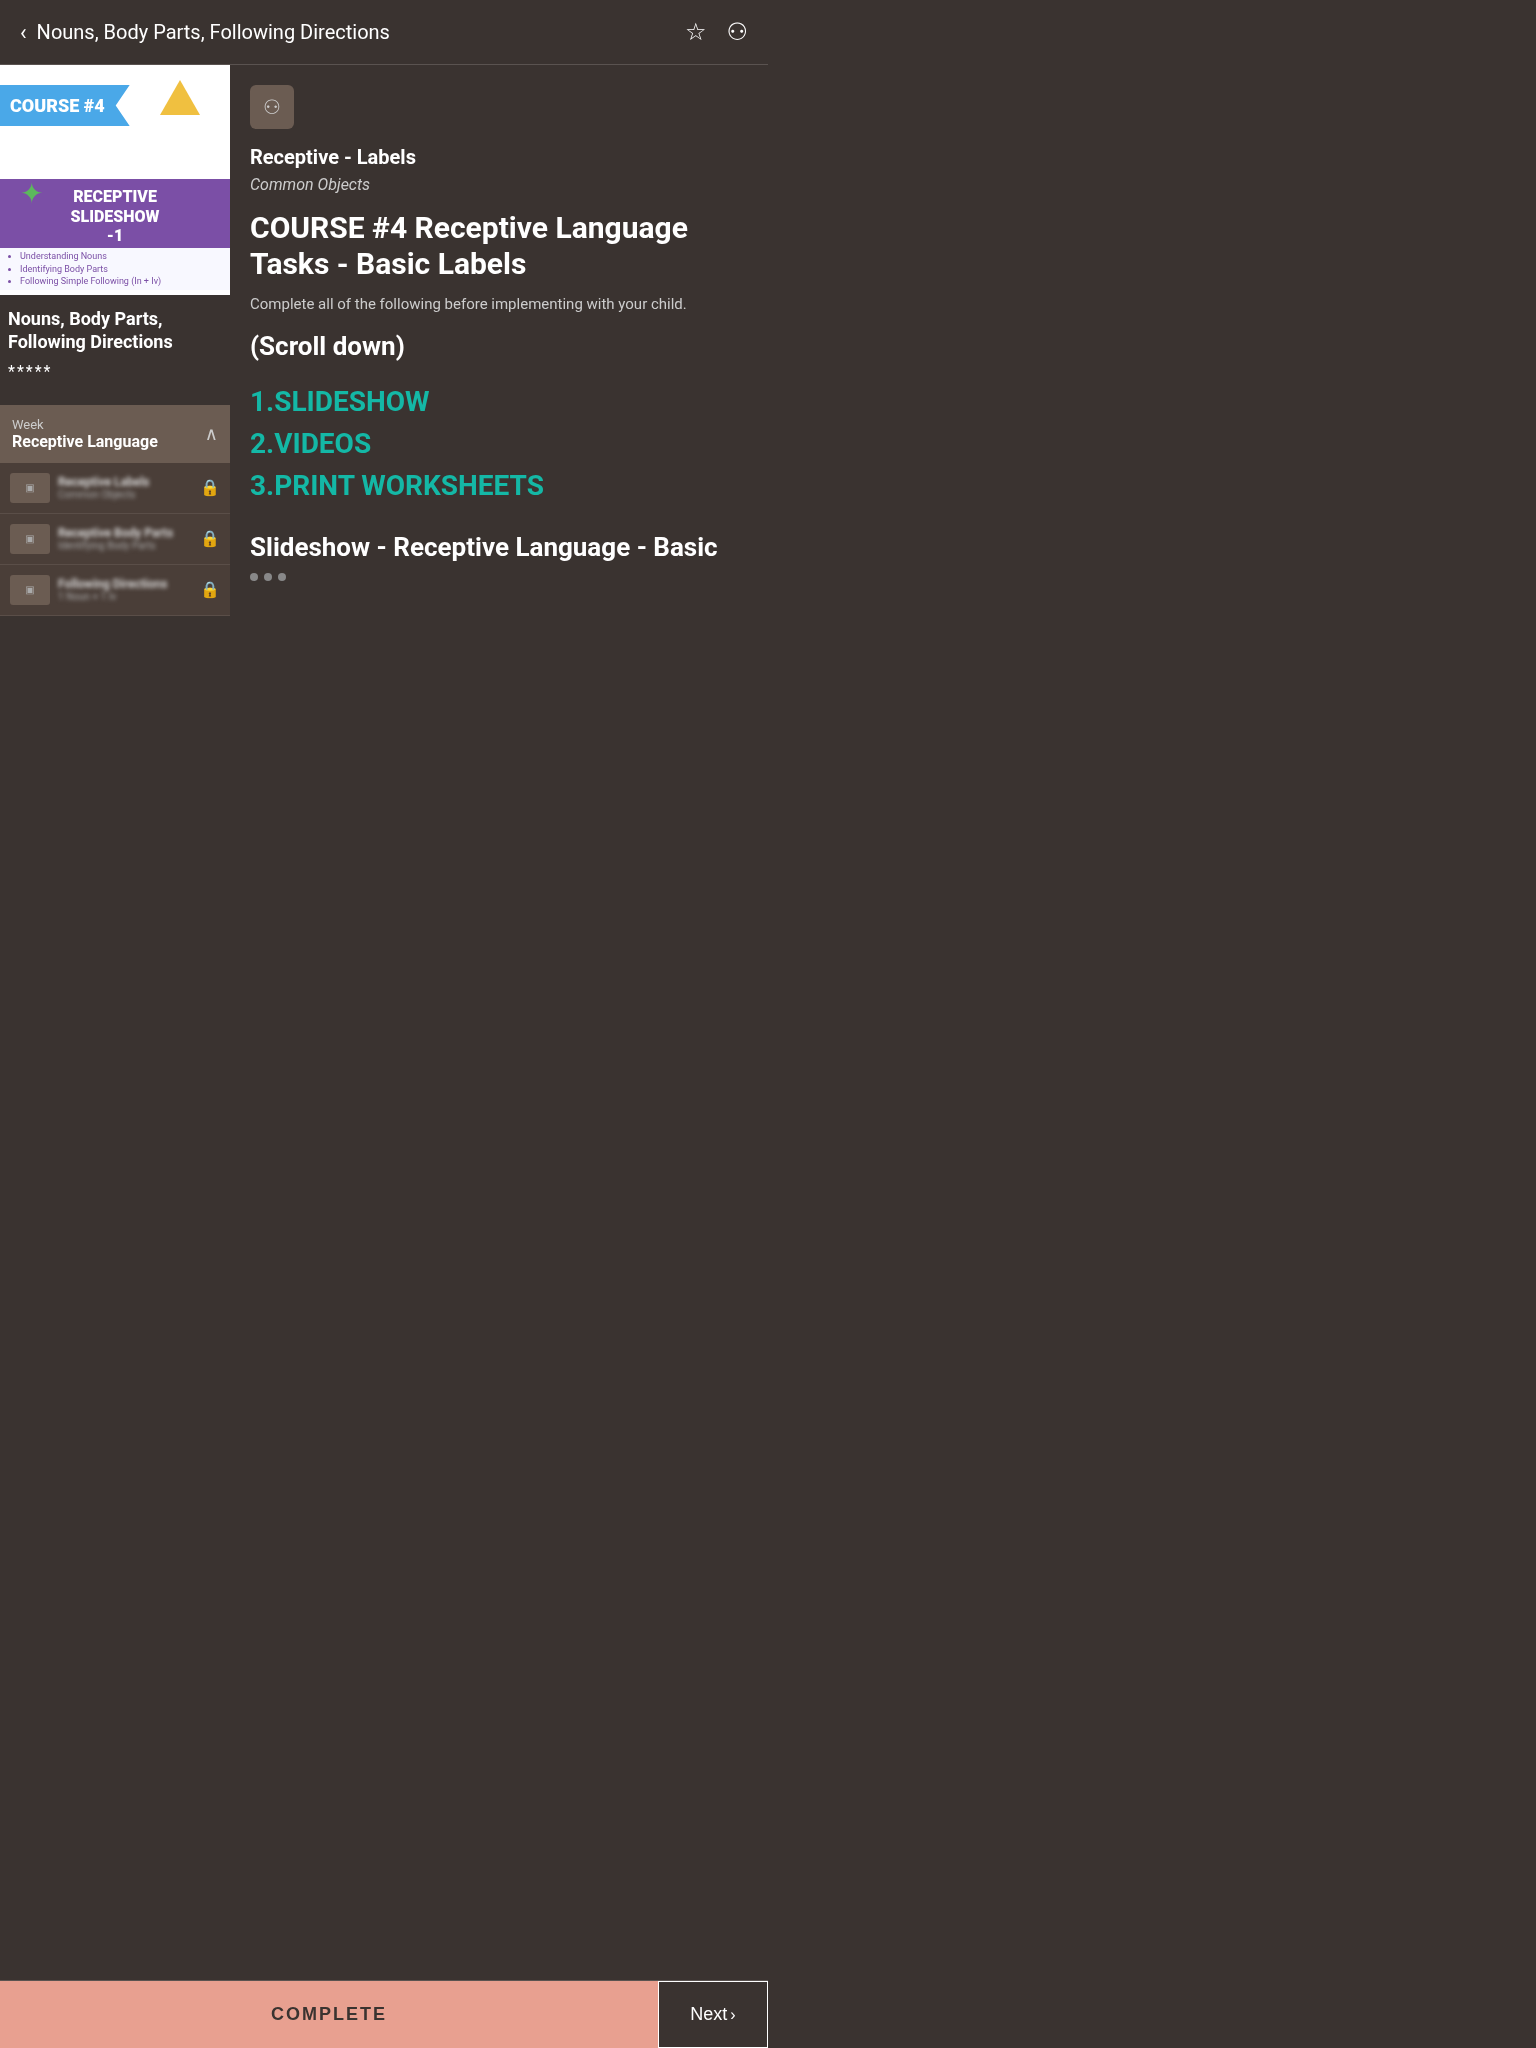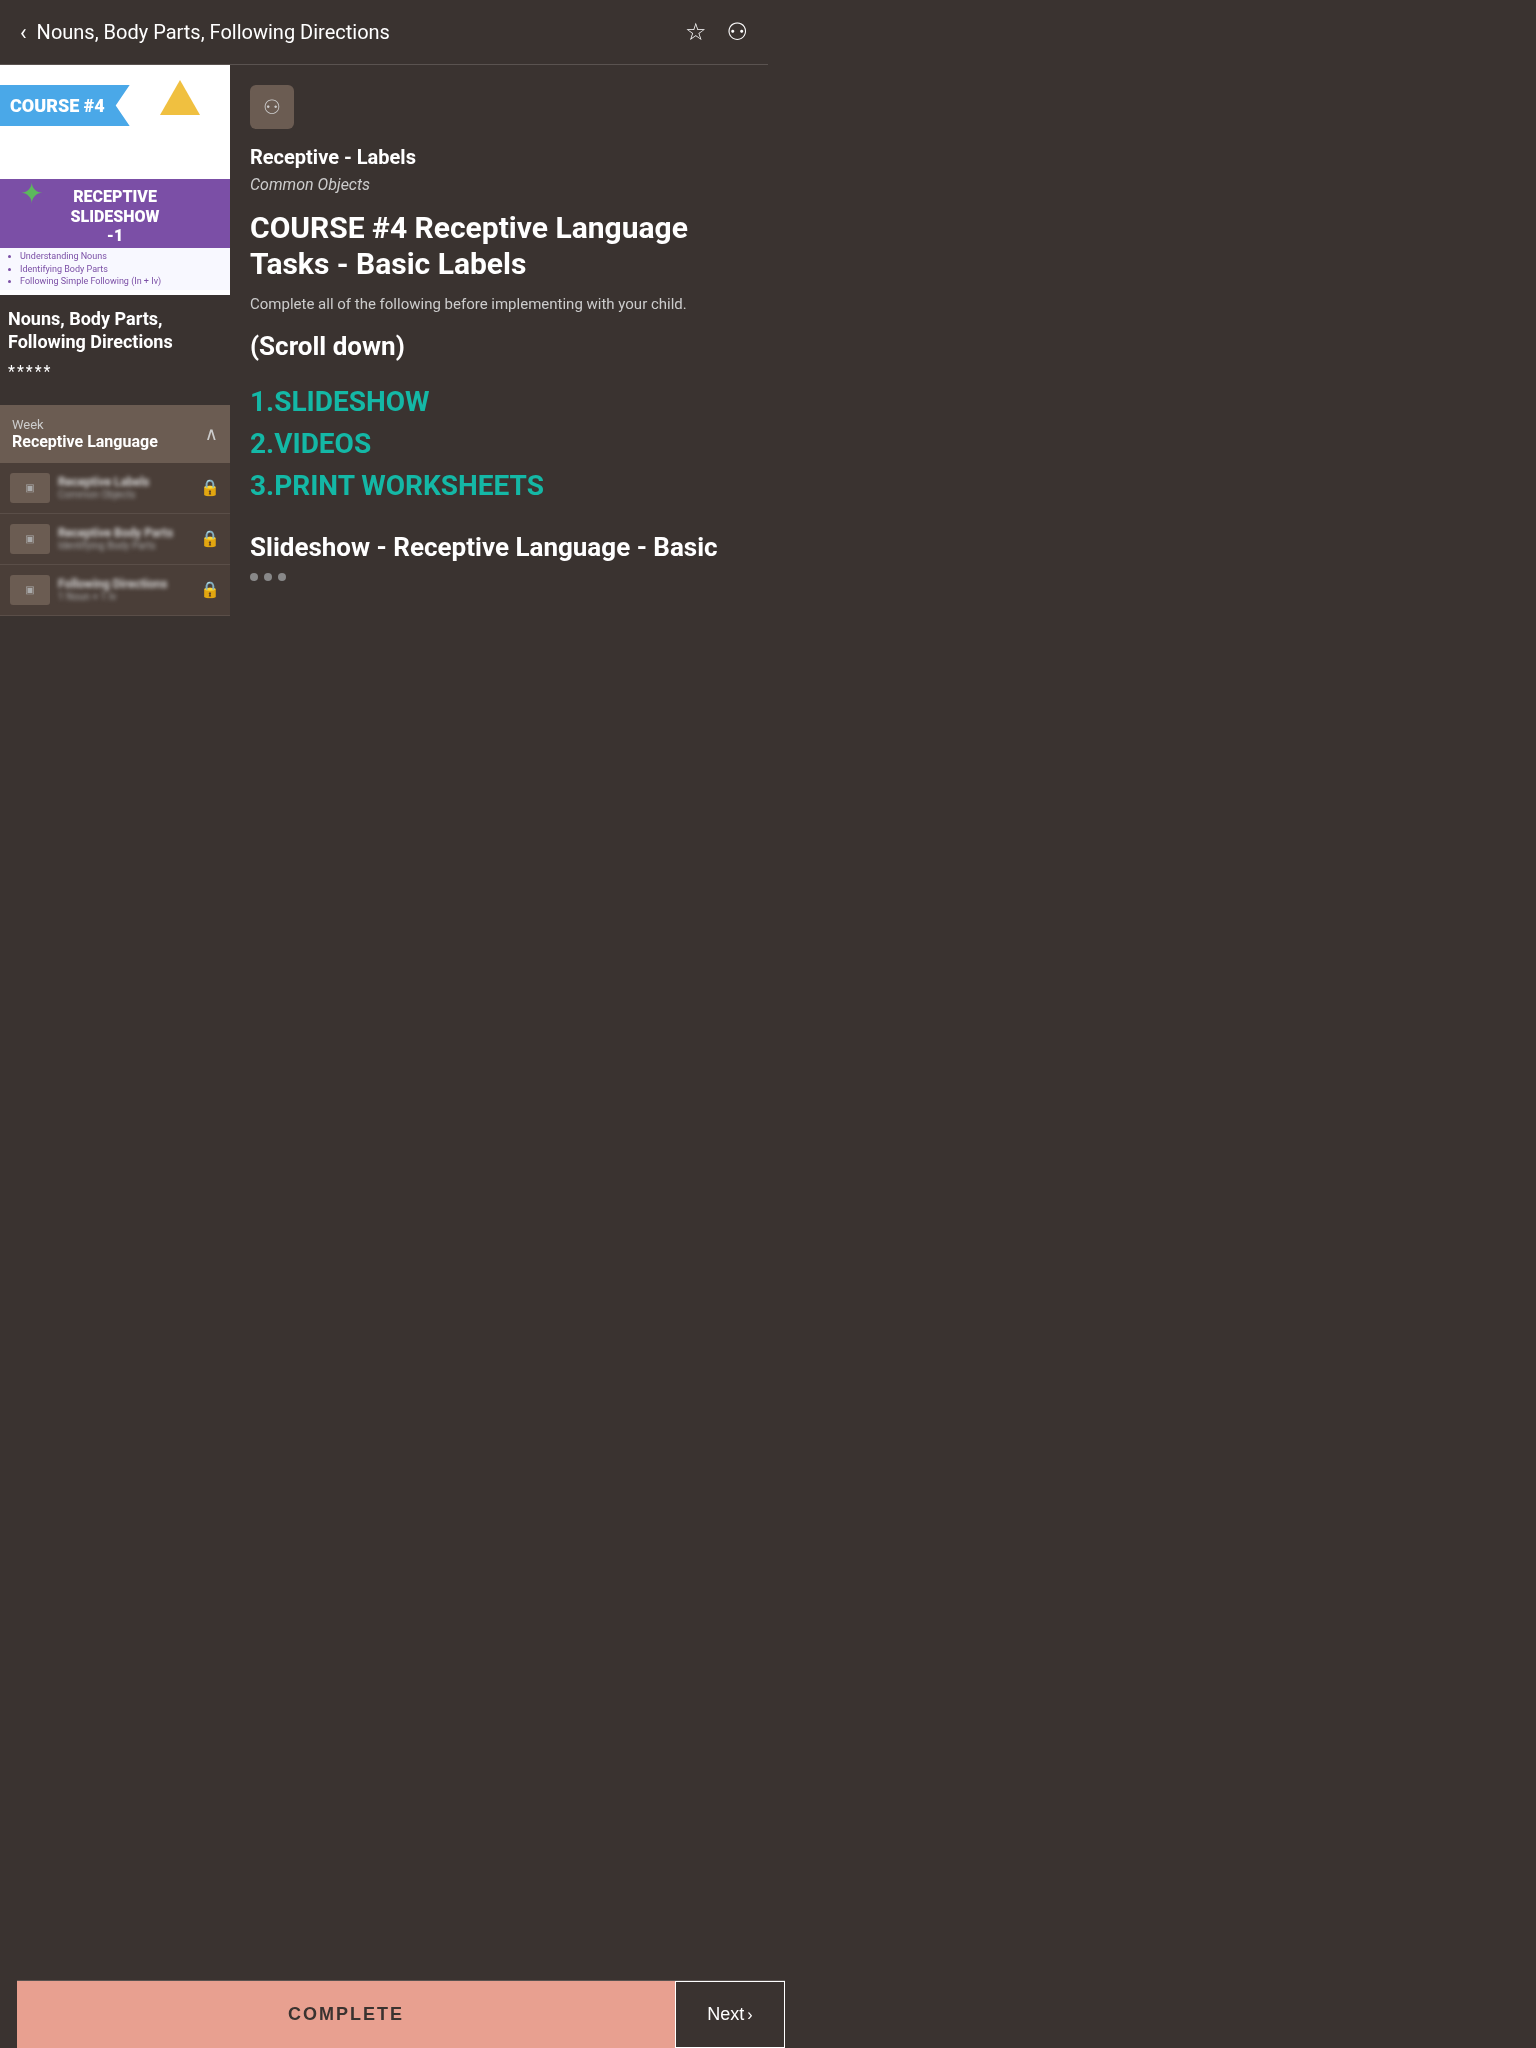--- a/index.html
+++ b/index.html
@@ -350,21 +350,21 @@
       width: 8px;
       height: 8px;
       border-radius: 50%;
       background-color: #888;
     }
 
     
     .bottom-bar {
       position: fixed;
       bottom: 0;
-      left: 17px;
+      left: 0;
       width: 768px;
       display: flex;
       border-top: 1px solid #5a5350;
       background-color: #3a3330;
     }
 
     .complete-btn {
       flex: 1;
       background-color: #e8a090;
       color: #3a3330;

